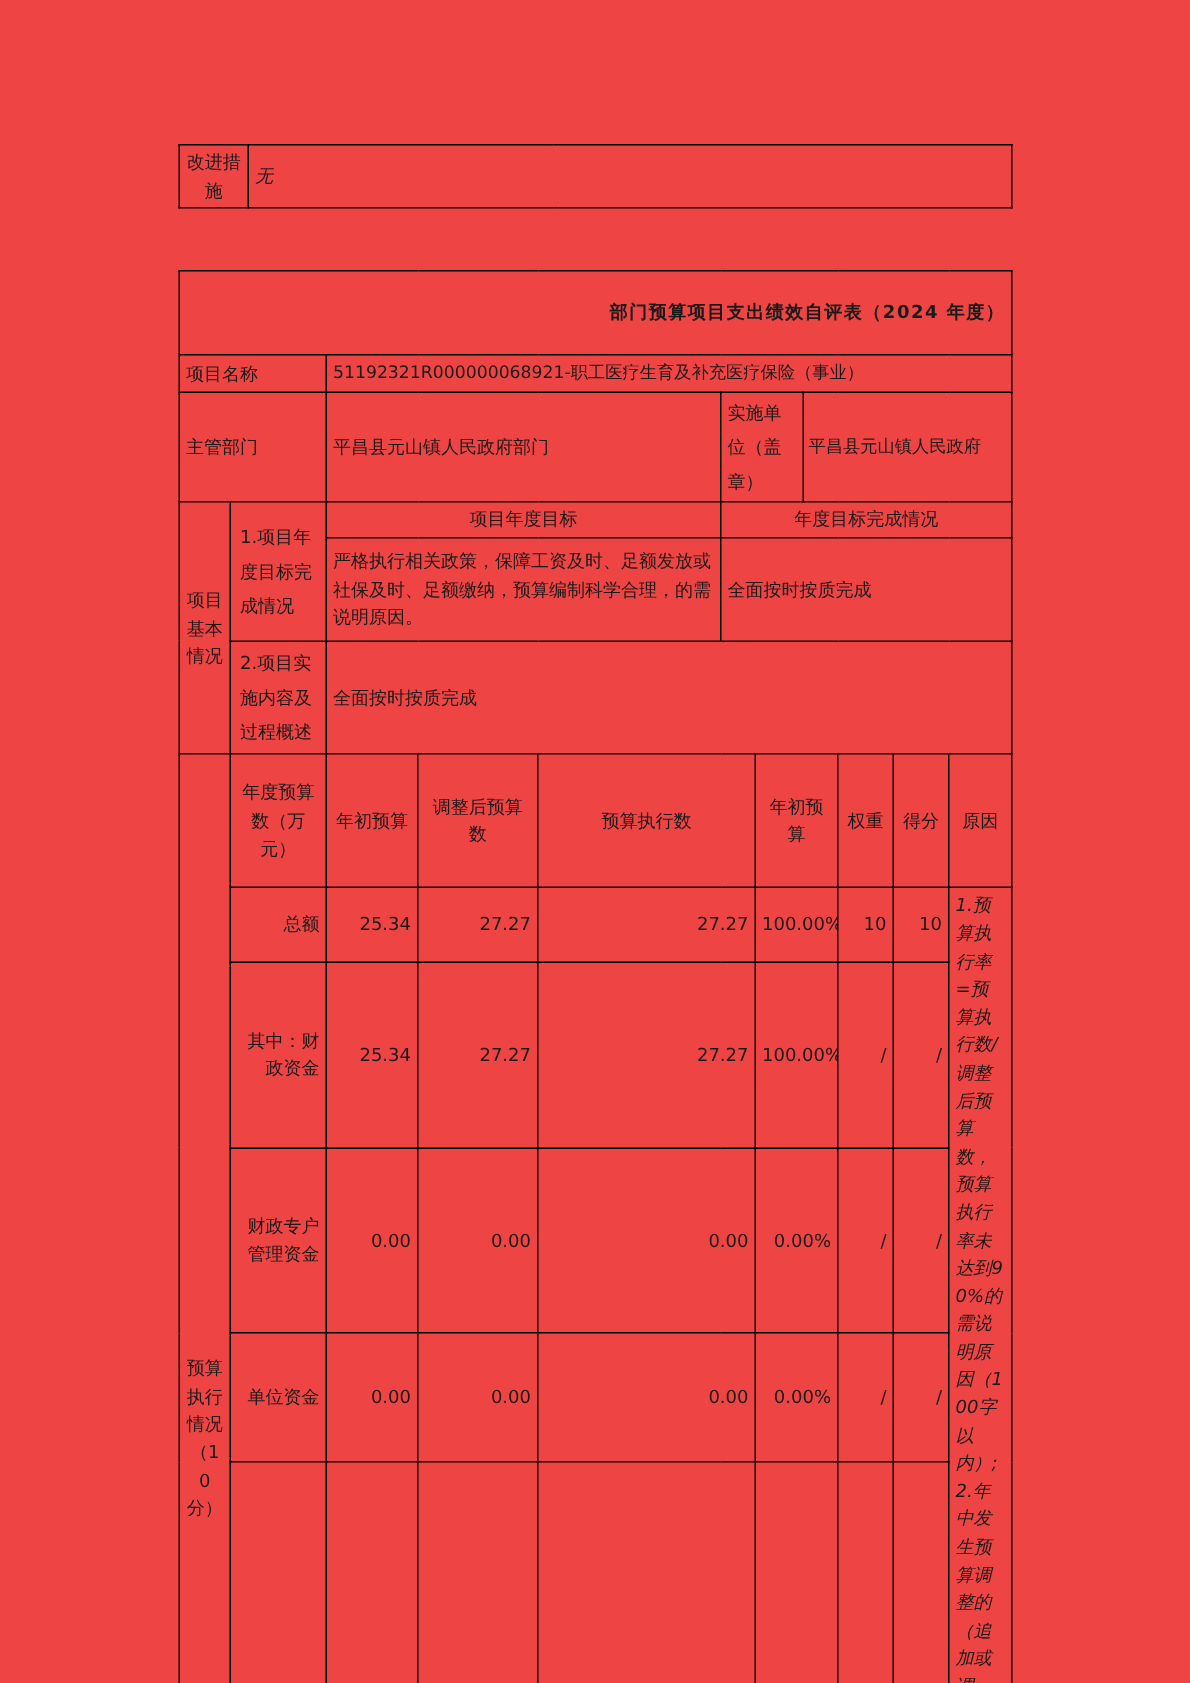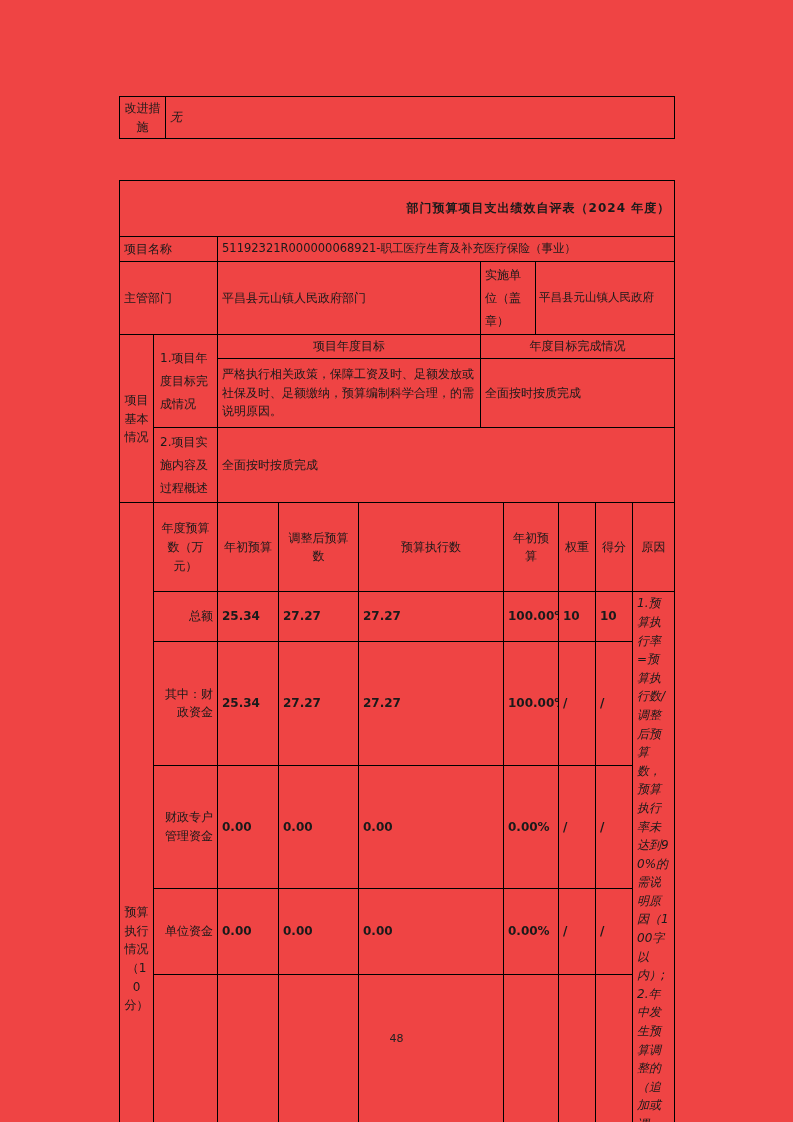--- a/index.html
+++ b/index.html
@@ -54,25 +54,24 @@
     text-align:center;
     padding:2px 8px;
     line-height:1.9;
   }
   .rowlbl{
     text-align:right;
     padding:2px 8px;
     line-height:1.9;
   }
   .num{
-    text-align:left;
+    text-align:right;
     font-size:11px;
     white-space:nowrap;
     padding:2px 1px;
-    font-weight:bold;
   }
   .goal-text{
     line-height:24px;
     padding:3px 7px;
   }
   .reason{
     font-style:italic;
     font-size:9.5px;
     line-height:1.95;
     vertical-align:top;
@@ -215,14 +214,13 @@
       <td class="num"></td>
       <td class="num"></td>
       <td class="num" colspan="2"></td>
       <td class="num" colspan="2"></td>
       <td class="num">/</td>
       <td class="num">/</td>
     </tr>
   </tbody>
     </table>
 
-  <div class="page-num">48</div>
 </div>
 
 </body></html>

